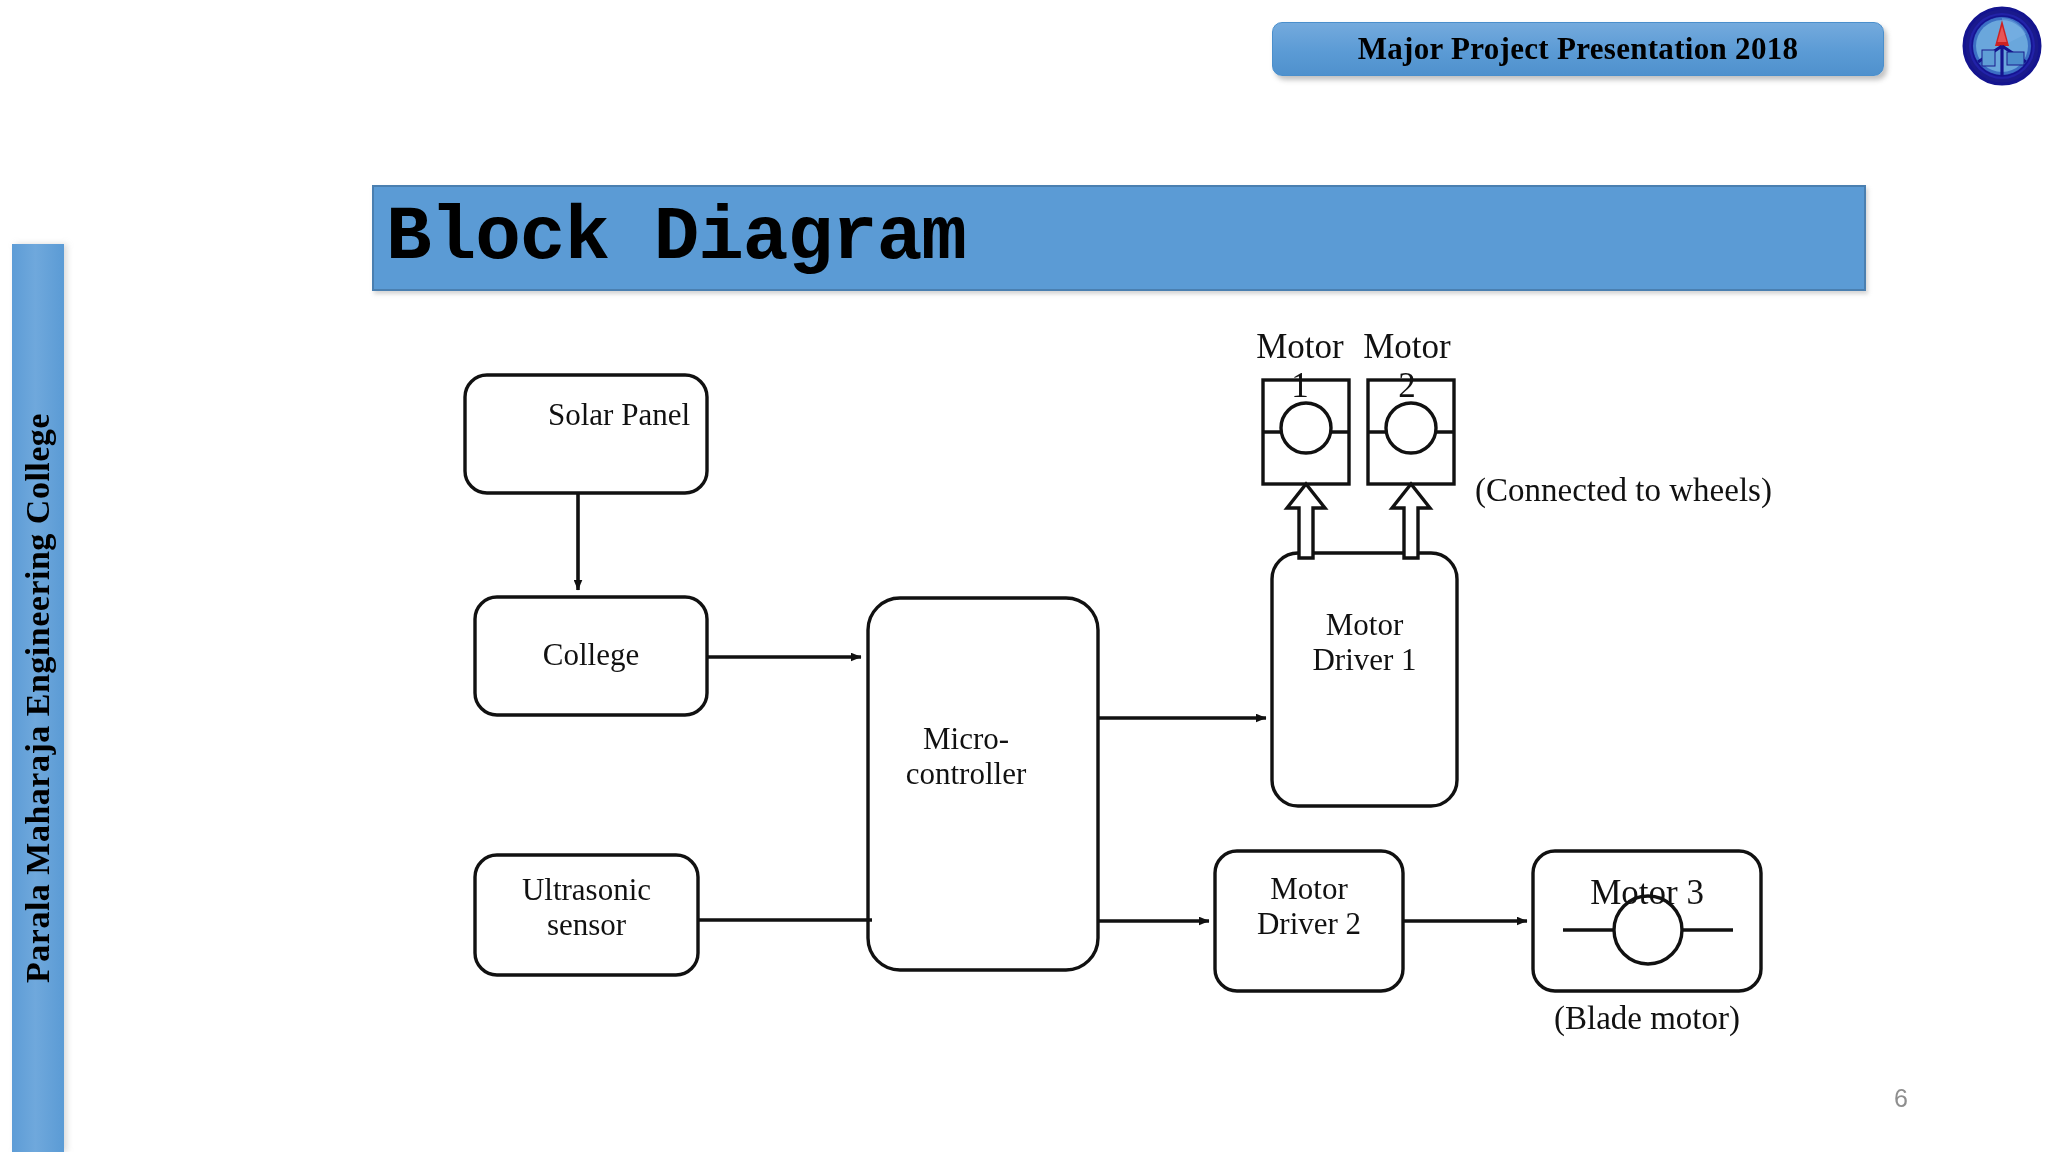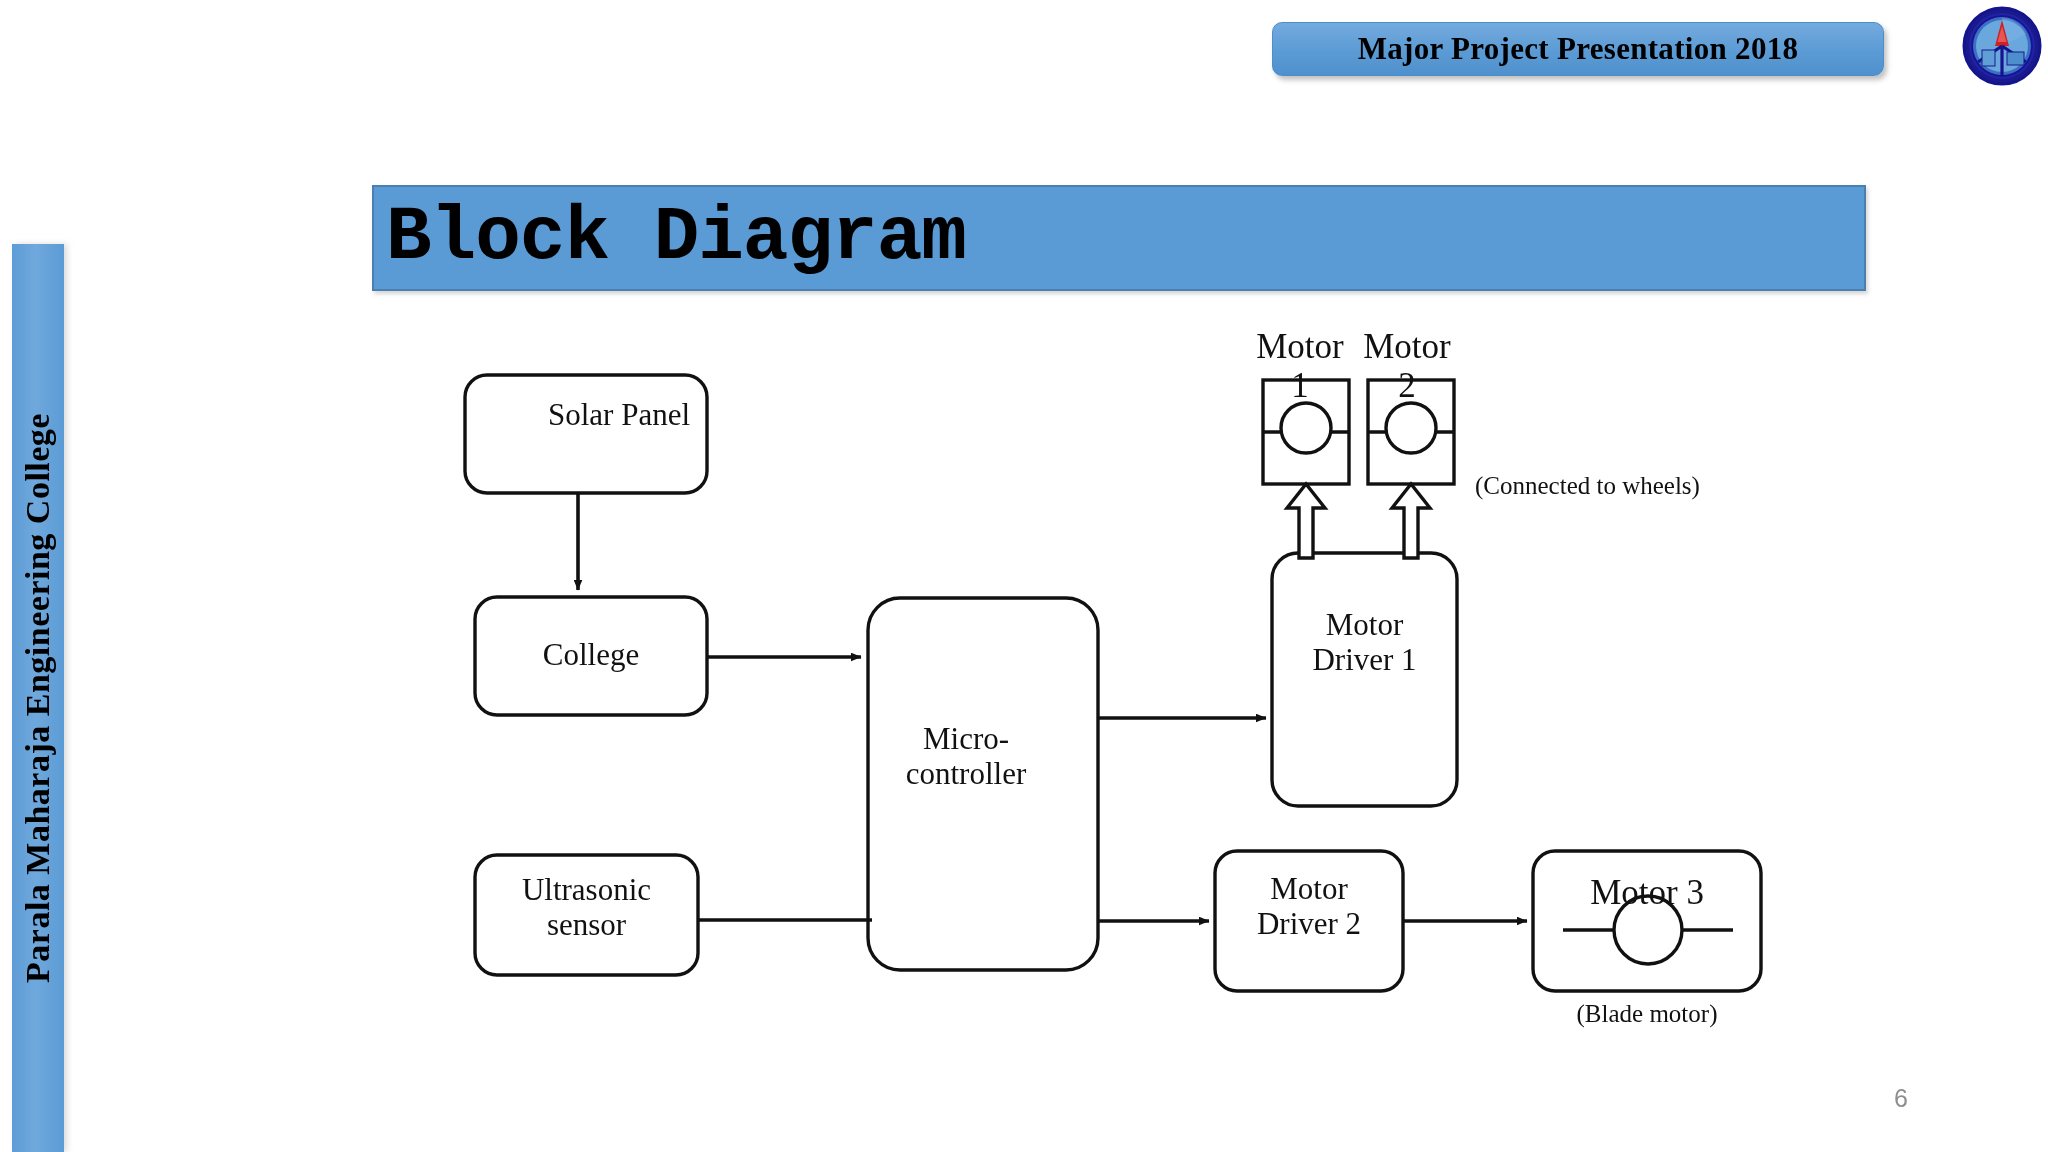--- a/index.html
+++ b/index.html
@@ -110,21 +110,21 @@
   .dlabel {
     position: absolute;
     font-family: "Liberation Serif", serif;
     color: #111111;
     text-align: center;
     line-height: 1.12;
     white-space: pre-line;
   }
   .dl-block   { font-size: 31px; }
   .dl-small   { font-size: 35px; }
-  .dl-caption { font-size: 25px; }
+  .dl-caption { font-size: 33px; }
 
   
   #page-number {
     position: absolute;
     left: 1894px;
     top: 1084px;
     font-family: "Liberation Sans", sans-serif;
     font-size: 25px;
     color: #8e8e8e;
   }

